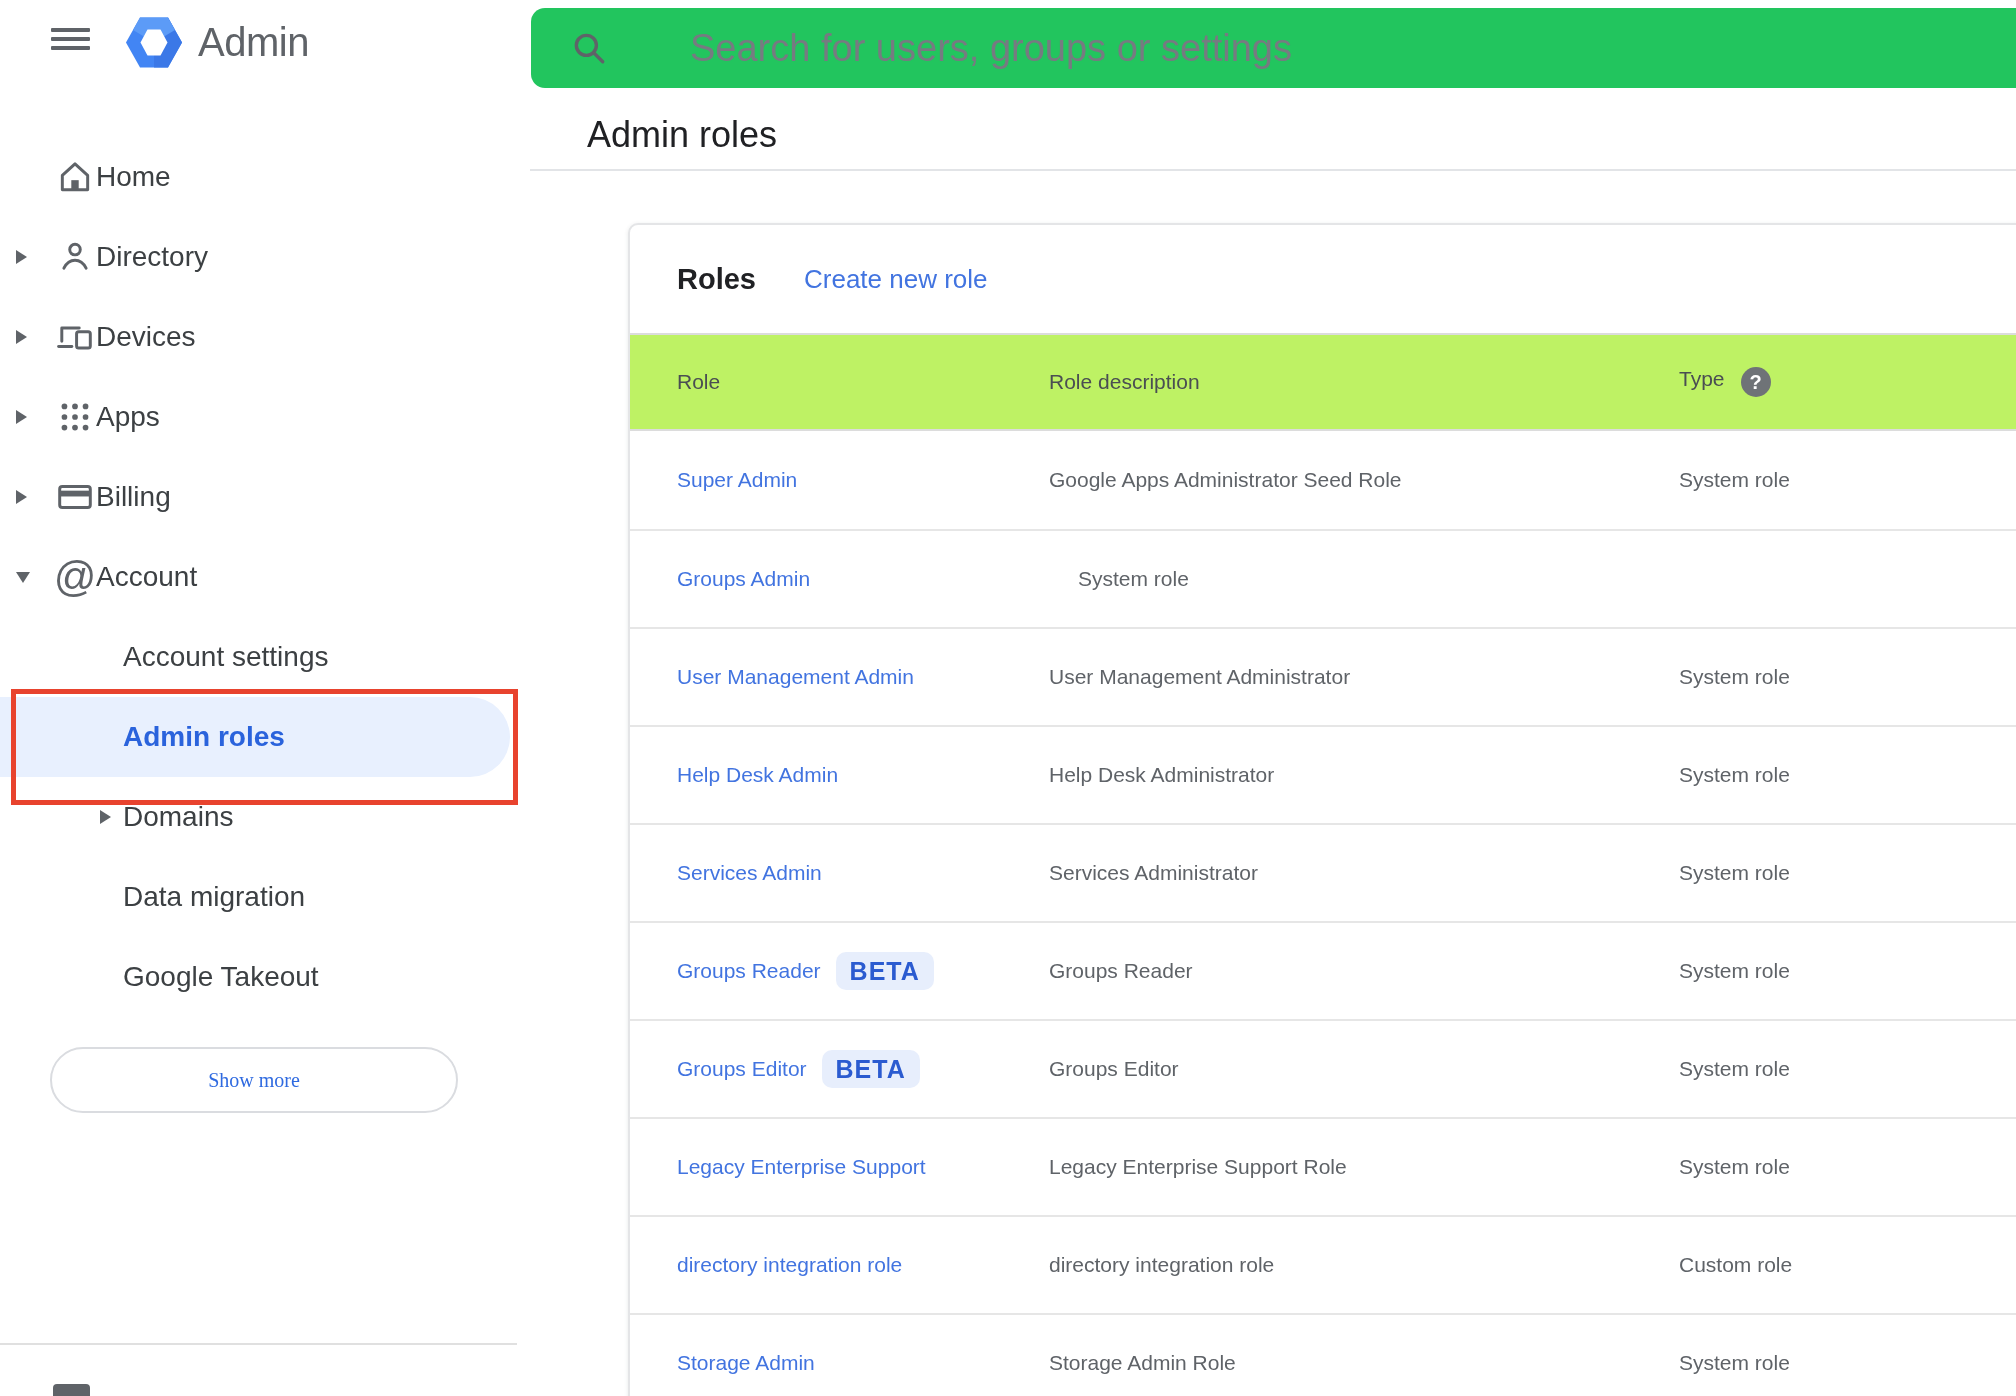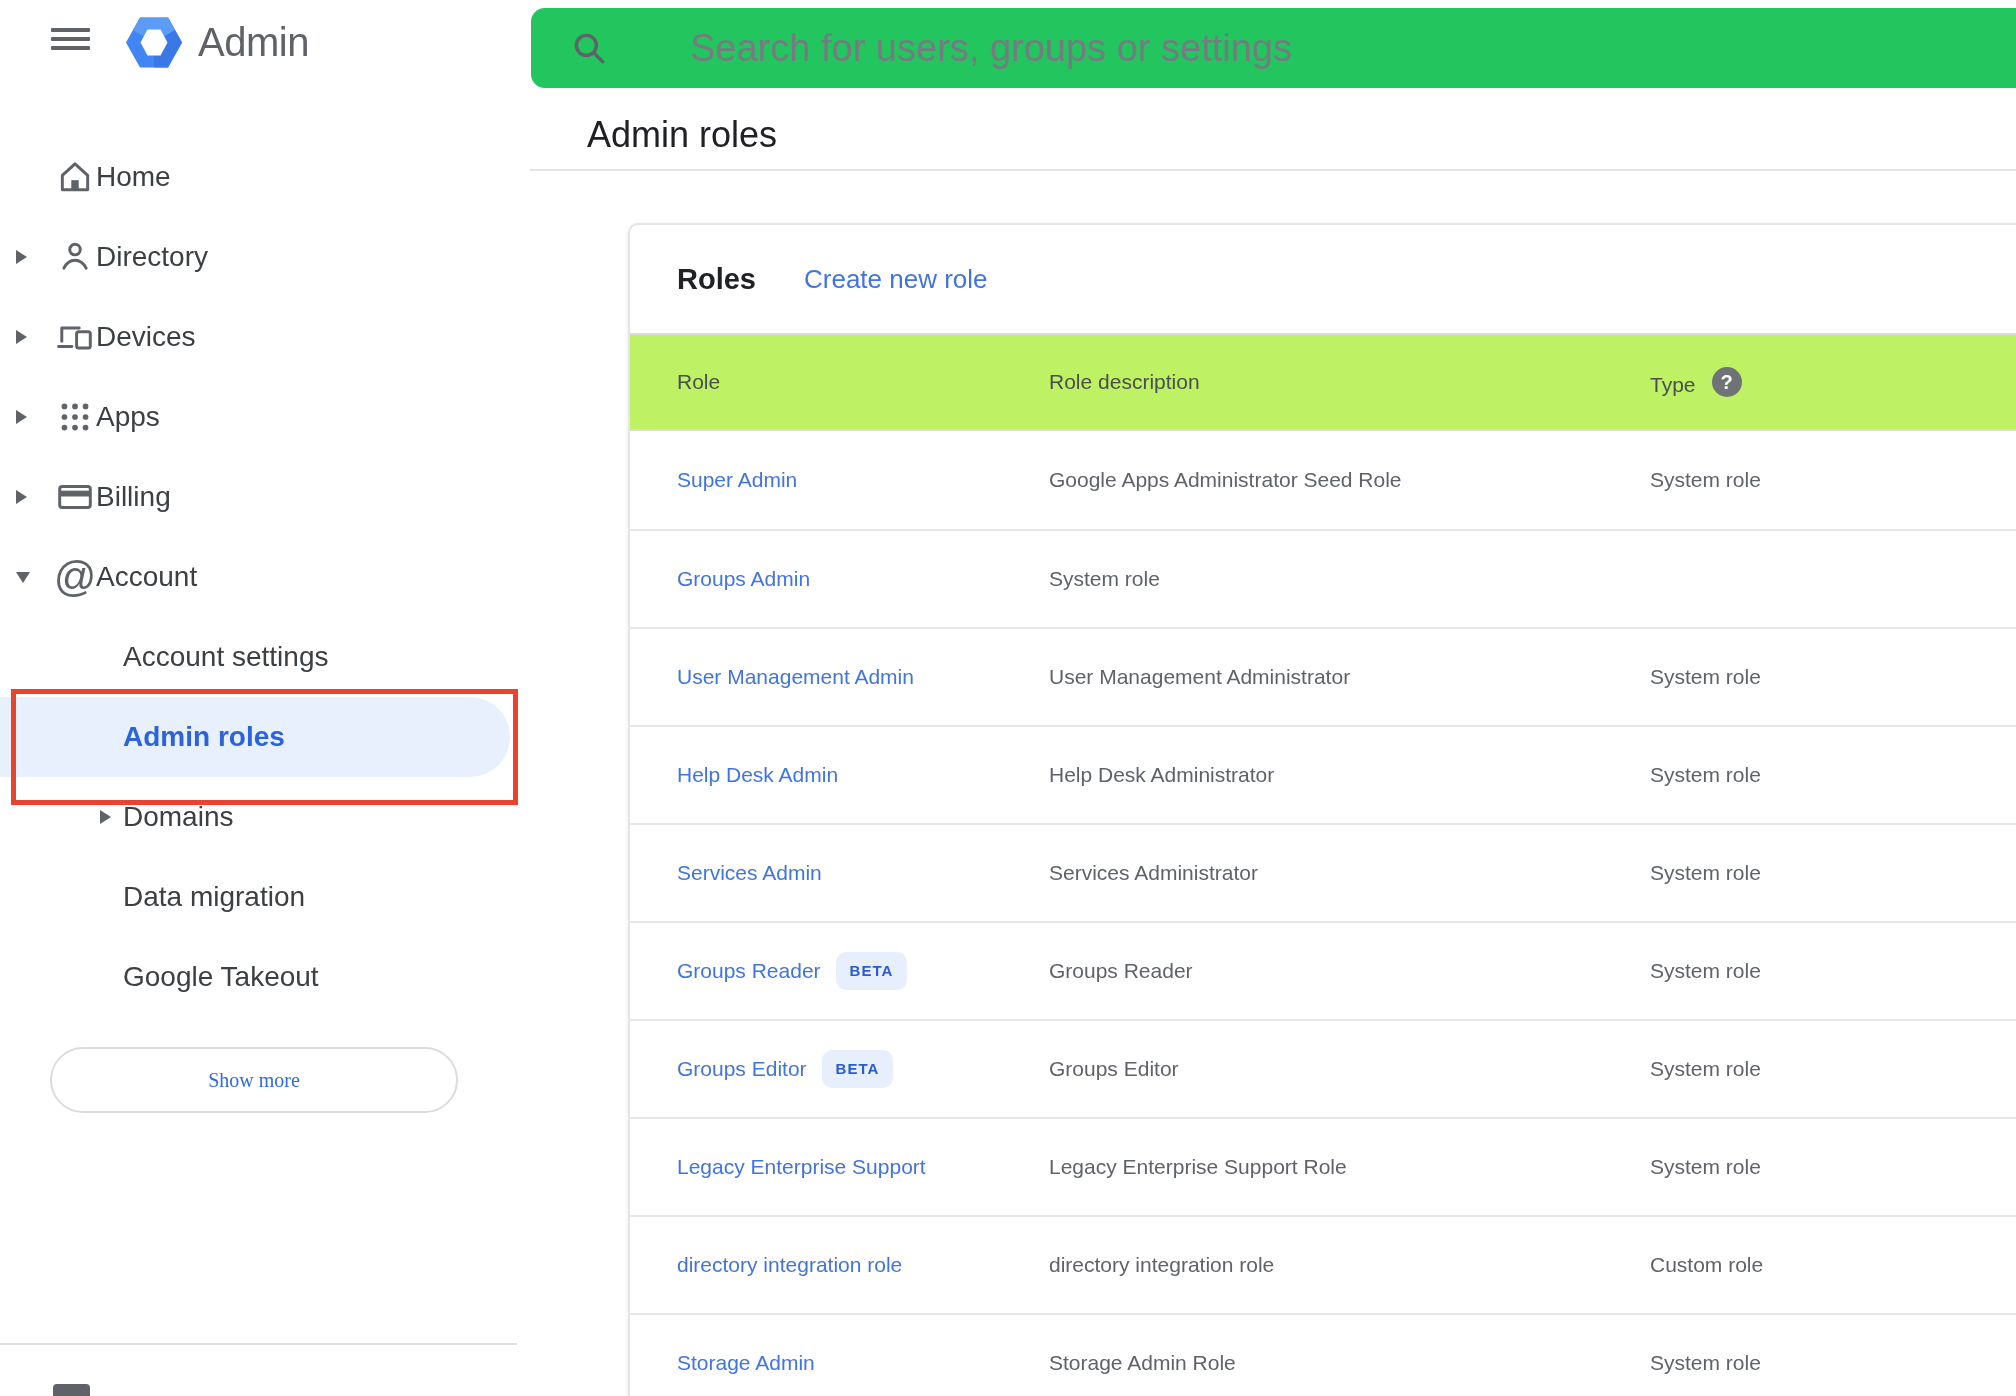--- a/index.html
+++ b/index.html
@@ -43,29 +43,29 @@
   
   .card{position:absolute;left:628px;top:223px;width:1390px;height:1176px;background:#fff;
     border:2px solid #e4e5e7;border-radius:10px 0 0 0;box-sizing:border-box;
     box-shadow:0 1px 4px rgba(60,64,67,0.12);}
   .card-header{height:108px;display:flex;align-items:center;padding-left:47px;}
   .card-title{font-size:29px;font-weight:bold;color:#202124;}
   .create-link{margin-left:48px;font-size:26px;color:#4274e0;cursor:pointer;text-decoration:none;}
   .thead{height:98px;background:#bef264;border-top:2px solid #dcdcdc;border-bottom:2px solid #dcdcdc;
     display:flex;align-items:center;padding-left:47px;box-sizing:border-box;}
   .thead .hlabel{font-size:21px;color:#4a4e52;}
-  .c1{width:372px;flex-shrink:0;} .c2{width:601px;flex-shrink:0;} .c3{flex:1;display:flex;align-items:flex-end;}
+  .c1{width:372px;flex-shrink:0;} .c2{width:601px;flex-shrink:0;} .c3{flex:1;display:flex;align-items:flex-start;margin-left:29px;}
   .help-icon{margin-left:16px;width:30px;height:30px;border-radius:50%;background:#6f7377;color:#fff;
     font-size:20px;font-weight:bold;display:flex;align-items:center;justify-content:center;cursor:pointer;}
   .trow{height:98px;display:flex;align-items:center;padding-left:47px;box-sizing:border-box;border-top:2px solid #e6e6e6;}
   .trow.first{border-top:none;}
   .role-cell{display:flex;align-items:center;}
   .role-link{font-size:21px;color:#4274e0;cursor:pointer;text-decoration:none;white-space:nowrap;}
   .beta-badge{margin-left:15px;height:38px;line-height:38px;padding:0 14px;border-radius:10px;
-    background:#e7eefc;color:#2b5bd0;font-size:15px;font-weight:bold;letter-spacing:1px;}
+    background:#e7eefc;color:#2b5bd0;font-size:25px;font-weight:bold;letter-spacing:1px;}
   .desc-cell,.type-cell{font-size:21px;color:#5f6368;}
   svg .st{stroke:#5f6368;fill:none;stroke-width:2.8;stroke-linecap:round;stroke-linejoin:round;}
   svg .fl{fill:#5f6368;stroke:none;}
 </style>
 </head>
 <body>
 
 <div id="screen">
 
   <div class="sidebar">

